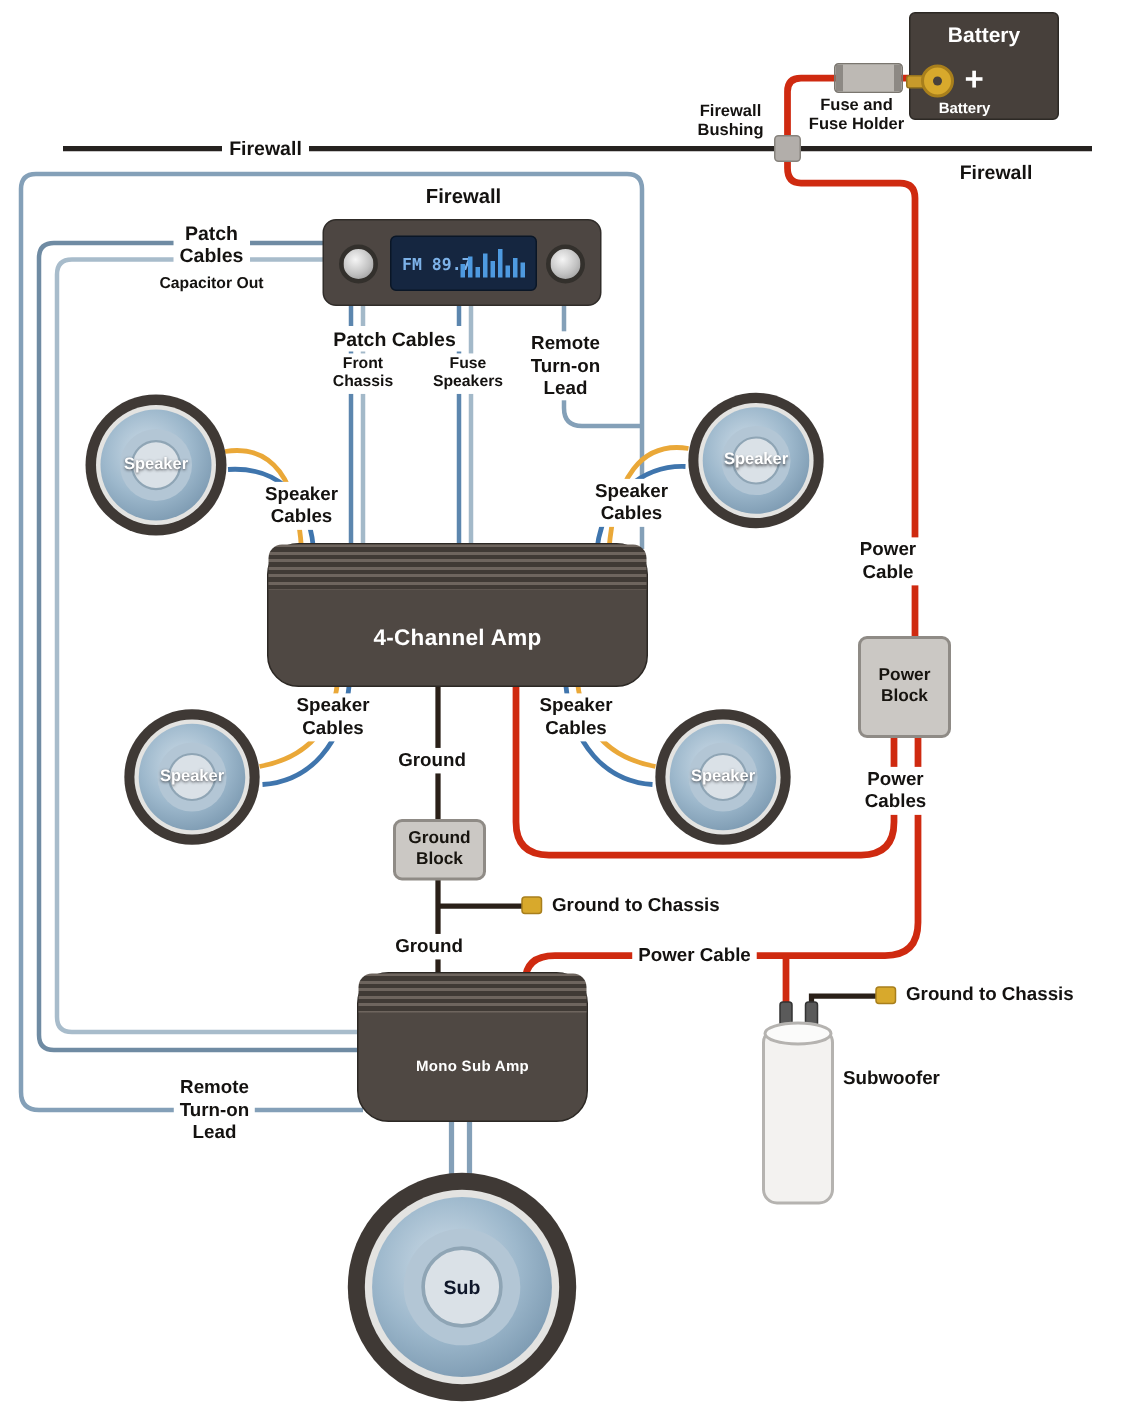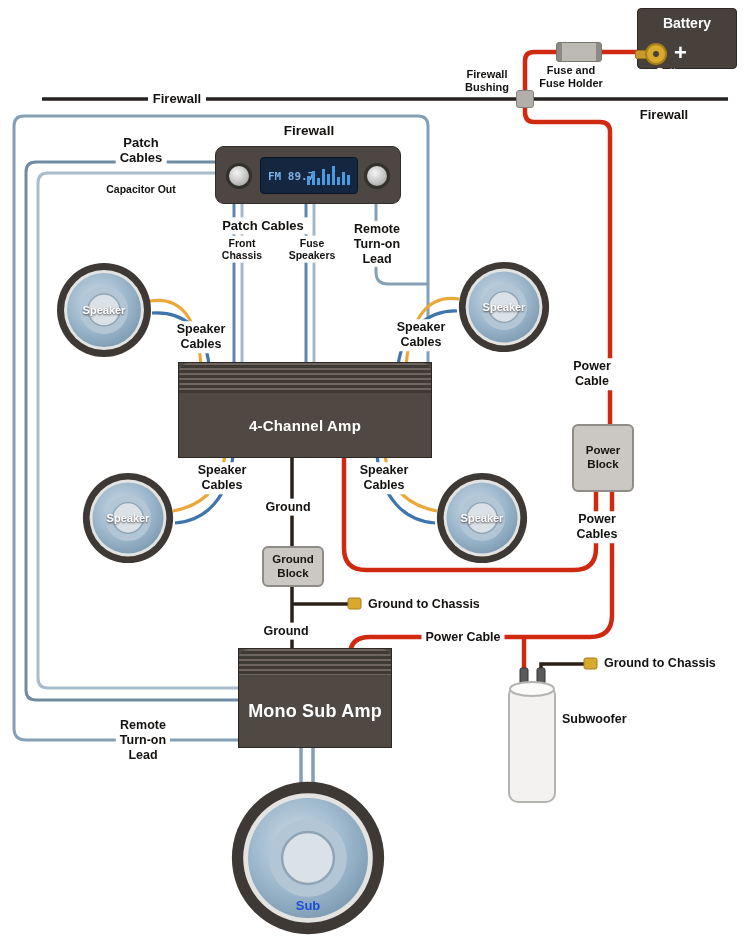--- a/index.html
+++ b/index.html
@@ -33,21 +33,21 @@
   .bushing { background:#b2aeaa; border:1px solid #86827c; border-radius:3px; }
 
   .receiver { background:#4d4642; border:1px solid #302c29; border-radius:9px; }
   .knob { position:absolute; top:16px; width:26px; height:26px; border-radius:50%;
           background:radial-gradient(circle at 40% 35%, #f5f5f5, #c2c2c2 55%, #8d8d8d); border:3px solid #33302c; }
   .display { position:absolute; left:44px; top:10px; width:98px; height:37px; background:#152640; border:1px solid #0a1626; border-radius:4px; }
   .freq { position:absolute; left:7px; top:12px; color:#7db2e8; font-size:11px; font-weight:bold; font-family:"DejaVu Sans Mono", monospace; }
   .bars { position:absolute; right:7px; bottom:8px; display:flex; align-items:flex-end; gap:2px; }
   .bars i { display:block; width:3px; background:#4e9ae0; }
 
-  .amp { background:#4f4843; border:1px solid #2c2824; border-radius:0; }
+  .amp { background:#4f4843; border:1px solid #2c2824; border-radius:21px; }
   .fins { position:absolute; left:0; right:0; top:0; height:30px; border-radius:9px 9px 0 0;
           background:repeating-linear-gradient(180deg,#6e655e 0 2px,#403a35 2px 5px); }
   .alabel { position:absolute; left:0; right:0; bottom:0; display:flex; align-items:center; justify-content:center;
             color:#fff; font-weight:bold; letter-spacing:.2px; }
 
   .block { background:#cbc8c4; border:2px solid #8f8b86; border-radius:6px; display:flex; align-items:center;
            justify-content:center; text-align:center; font-weight:bold; font-size:11.5px; line-height:1.2;
            white-space:pre-line; color:#17140f; }
 </style>
 </head>
@@ -118,21 +118,21 @@
       <ellipse cx="532" cy="689" rx="22" ry="7" fill="#fbfbfa" stroke="#b5b3b0" stroke-width="2"></ellipse>
     </g>
 
     <use href="#spk-shape" transform="translate(104,310)"></use>
     <use href="#spk-shape" transform="translate(504,307) scale(0.96)"></use>
     <use href="#spk-shape" transform="translate(128,518) scale(0.96)"></use>
     <use href="#spk-shape" transform="translate(482,518) scale(0.96)"></use>
     <use href="#spk-shape" transform="translate(308,858) scale(1.62)"></use>
   </svg>
 
-  <div class="comp battery" style="left:637px;top:8px;width:100px;height:61px">
+  <div class="comp battery" style="left:606px;top:8px;width:100px;height:72px">
     <div class="blabel">Battery</div>
     <div class="sleeve"></div>
     <div class="ring">
         <i></i>
       </div>
     <div class="plus">+</div>
     <div class="btlabel">Battery
 Terminal</div>
   </div>
 
@@ -158,39 +158,39 @@
     <div class="knob" style="right:10px"></div>
   </div>
 
   <div class="comp amp" style="left:178px;top:362px;width:254px;height:96px">
     <div class="fins"></div>
     <div class="alabel" style="top:30px;font-size:15px">4-Channel Amp</div>
   </div>
 
   <div class="comp amp" style="left:238px;top:648px;width:154px;height:100px">
     <div class="fins" style="height:26px"></div>
-    <div class="alabel" style="top:26px;font-size:18px">Mono Sub Amp</div>
+    <div class="alabel" style="top:26px;font-size:10px">Mono Sub Amp</div>
   </div>
 
   <div class="comp block" style="left:572px;top:424px;width:62px;height:68px">Power
 Block</div>
 
   <div class="comp block" style="left:262px;top:546px;width:62px;height:41px">Ground
 Block</div>
 
   <div class="label s13 bg" style="left:177px;top:99px">Firewall</div>
   <div class="label s13" style="left:664px;top:115px">Firewall</div>
   <div class="label s11" style="left:487px;top:81px">Firewall
 Bushing</div>
   <div class="label s11" style="left:571px;top:77px">Fuse and
 Fuse Holder</div>
 
   <div class="label s135" style="left:309px;top:131px">Firewall</div>
 
-  <div class="label s13 bg" style="left:141px;top:150px">Patch
+  <div class="label s13 bg" style="left:141px;top:163px">Patch
 Cables</div>
   <div class="label s10 bg" style="left:141px;top:189px">Capacitor Out</div>
 
   <div class="label s13 bg" style="left:263px;top:226px">Patch Cables</div>
   <div class="label s10 bg" style="left:242px;top:249px">Front
 Chassis</div>
   <div class="label s10 bg" style="left:312px;top:249px">Fuse
 Speakers</div>
 
   <div class="label s12 bg" style="left:377px;top:244px">Remote
@@ -220,15 +220,15 @@
   <div class="label s12 bg" style="left:597px;top:527px">Power
 Cables</div>
   <div class="label s12 bg" style="left:463px;top:637px">Power Cable</div>
   <div class="label s12 la" style="left:604px;top:663px">Ground to Chassis</div>
   <div class="label s12 la" style="left:562px;top:719px">Subwoofer</div>
 
   <div class="label s12 bg" style="left:143px;top:740px">Remote
 Turn-on
 Lead</div>
 
-  <div class="label s13" style="left:308px;top:906px;color:#1d4ed8;text-shadow:none">Sub</div>
+  <div class="label s13" style="left:308px;top:858px;color:#0f172a;text-shadow:none">Sub</div>
 
 </div>
 
 </body></html>

